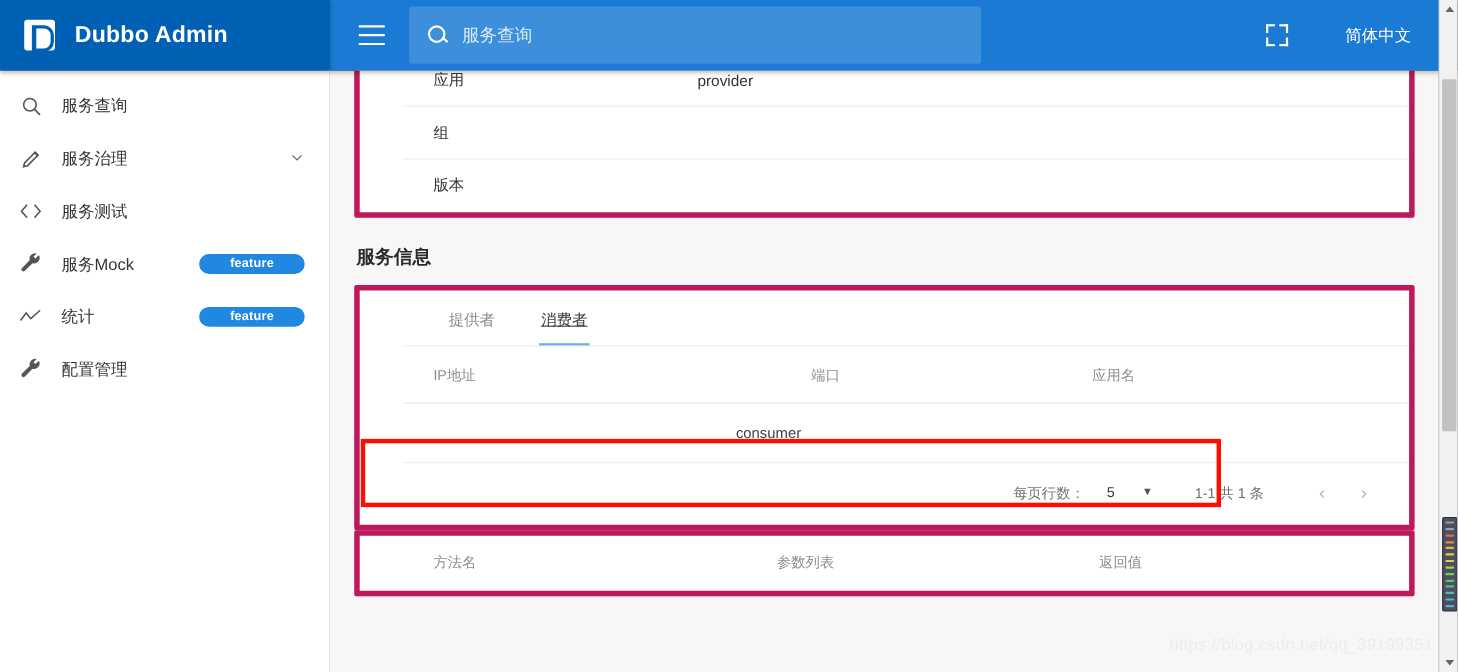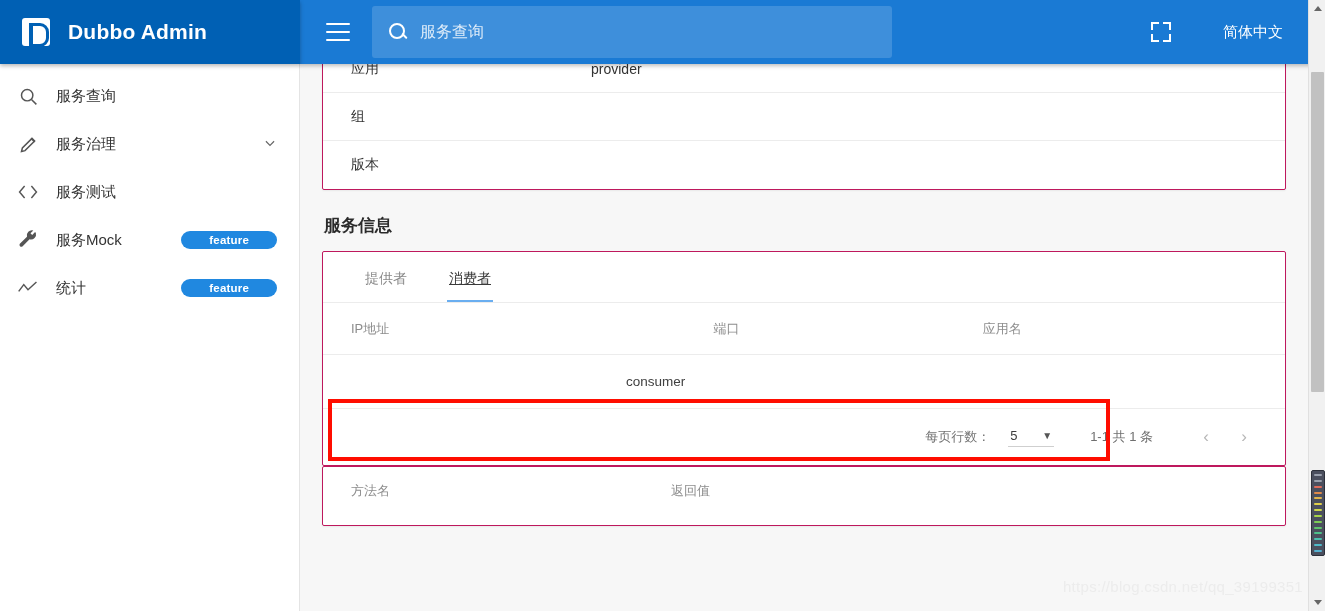--- a/index.html
+++ b/index.html
@@ -90,22 +90,23 @@
     padding: 3px 28px; border-radius: 10px; letter-spacing:.2px;
   }
   .chev-down { color:#666; font-size: 13px; }
 
   
   .content {
     position: absolute; left: 300px; top: 64px; right: 17px; bottom: 0;
     background: #f7f7f7; overflow: hidden; padding: 0 22px;
   }
   .card {
-    background:#fff; border:1px solid #be185d; border-radius: 2px;
+    background:#fff; border:5px solid #be185d; border-radius: 2px;
     box-shadow: 0 1px 2px rgba(0,0,0,.06);
+    padding-left: 39px;
   }
 
   
   .info-card { margin-top: -20px; }
   .info-row {
     height: 48px; display: flex; align-items: center; border-bottom: 1px solid #ececec;
     padding: 0 0 0 28px; font-size: 14px; color: #333;
   }
   .info-row:last-child { border-bottom: none; }
   .info-row .k { width: 240px; color:#333; }
@@ -269,20 +270,28 @@
       <span class="nav-icon">
         <svg width="22" height="18" viewBox="0 0 26 18" fill="none" stroke="#555" stroke-width="1.7">
           <polyline points="2,13 8,5 13,11 23,2"></polyline>
         </svg>
       </span>
       <span class="nav-label">统计</span>
       <span class="nav-spacer"></span>
       <span class="badge">feature</span>
     </div>
 
+    <div class="nav-item">
+      <span class="nav-icon">
+        <svg width="22" height="22" viewBox="0 0 24 24" fill="#555">
+          <path d="M20.6 4.3a5.6 5.6 0 0 1-6.9 6.9L5.9 19a2 2 0 0 1-2.8-2.8l7.8-7.8a5.6 5.6 0 0 1 6.9-6.9l-3.1 3.1 1.9 1.9 3.1-3.1z"></path>
+        </svg>
+      </span>
+      <span class="nav-label">配置管理</span>
+    </div>
 
   </div>
 
   <div class="content">
 
     <div class="card info-card">
       <div class="info-row">
         <span class="k">应用</span>
         <span class="v">provider</span>
       </div>
@@ -324,20 +333,21 @@
         <span class="range">1-1 共 1 条</span>
         <span class="navbtn">‹</span>
         <span class="navbtn">›</span>
       </div>
     </div>
 
 
     <div class="card meta-card">
       <div class="meta-head">
         <span class="m-method">方法名</span>
+        <span class="m-params">参数列表</span>
         <span class="m-return">返回值</span>
       </div>
     </div>
 
   </div>
 
   <div class="red-box"></div>
 
   <div class="watermark">https://blog.csdn.net/qq_39199351</div>
 

